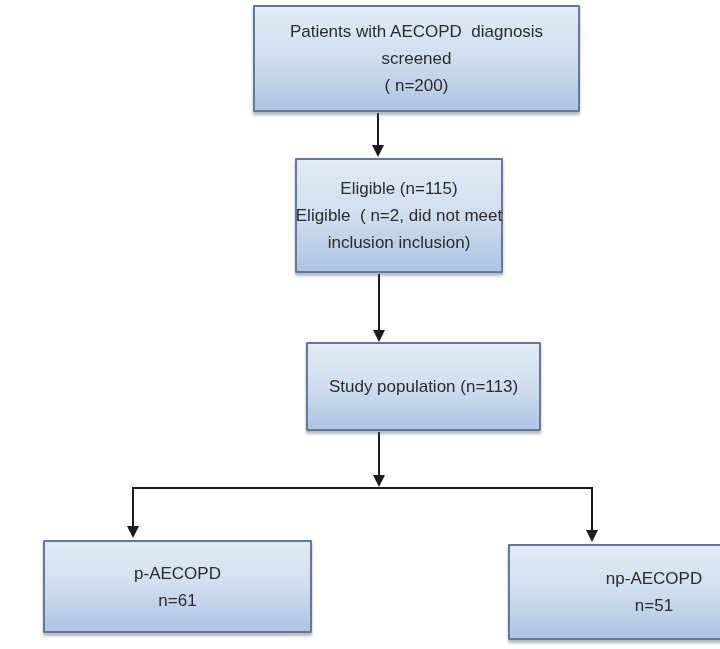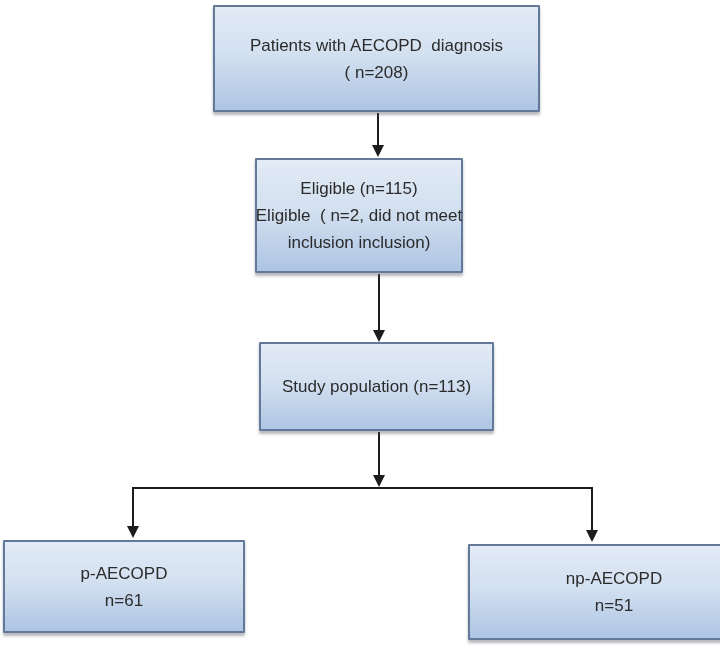--- a/index.html
+++ b/index.html
@@ -31,28 +31,29 @@
     box-shadow: 0 3px 3px rgba(90, 95, 105, 0.45);
     border-radius: 1px;
     display: flex;
     flex-direction: column;
     justify-content: center;
     align-items: center;
     color: #2b2b2b;
     font-size: 17px;
     line-height: 27px;
     text-align: center;
+    margin-left: 40px;
   }
   .flow-box .text-line {
     white-space: pre;
   }
   .box-screened   { left: 213px; top: 5px;   width: 327px; height: 107px; }
   .box-eligible   { left: 255px; top: 158px; width: 208px; height: 115px; }
-  .box-study      { left: 259px; top: 342px; width: 235px; height: 89px;  }
-  .box-p-aecopd   { left: 3px;   top: 540px; width: 242px; height: 93px;  }
+  .box-study      { left: 266px; top: 342px; width: 235px; height: 89px;  }
+  .box-p-aecopd   { left: 3px;   top: 540px; width: 269px; height: 93px;  }
   .box-np-aecopd  { left: 468px; top: 544px; width: 292px; height: 96px;  }
 </style>
 </head>
 <body>
 
 <div class="canvas">
 
   <svg class="connectors" viewBox="0 0 720 649" xmlns="http://www.w3.org/2000/svg">
     <g stroke="#1c1c1c" stroke-width="2" fill="none">
       <path d="M378 113 V146"></path>
@@ -64,21 +65,22 @@
       <polygon points="372,145 384,145 378,157"></polygon>
       <polygon points="373,330 385,330 379,342"></polygon>
       <polygon points="373,475 385,475 379,487"></polygon>
       <polygon points="127,526 139,526 133,538"></polygon>
       <polygon points="586,530 598,530 592,542"></polygon>
     </g>
   </svg>
 
   <div class="flow-box box-screened">
     <div class="text-line">Patients with AECOPD  diagnosis</div>
-    <div class="text-line">( n=208)</div>
+    <div class="text-line">screened</div>
+    <div class="text-line">( n=200)</div>
   </div>
 
   <div class="flow-box box-eligible">
     <div class="text-line">Eligible (n=115)</div>
     <div class="text-line">Eligible  ( n=2, did not meet</div>
     <div class="text-line">inclusion inclusion)</div>
   </div>
 
   <div class="flow-box box-study">
     <div class="text-line">Study population (n=113)</div>

